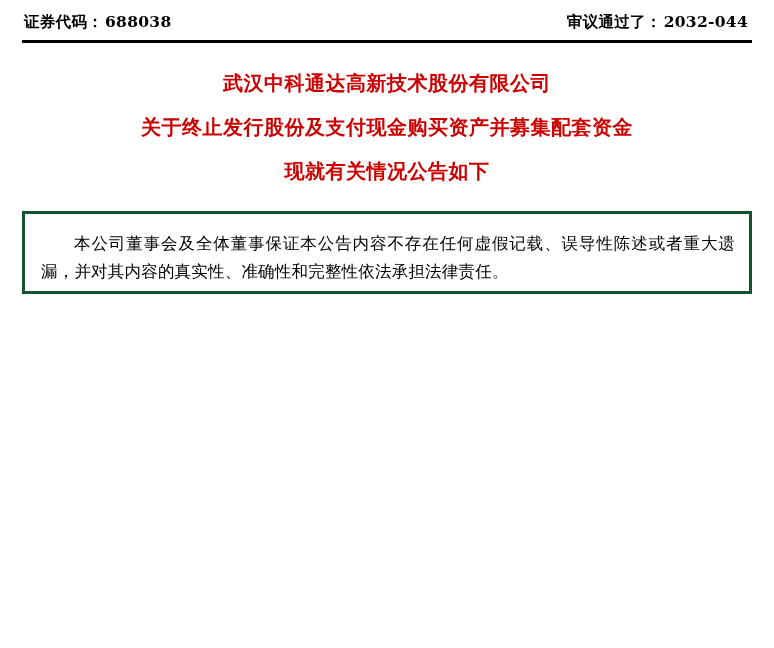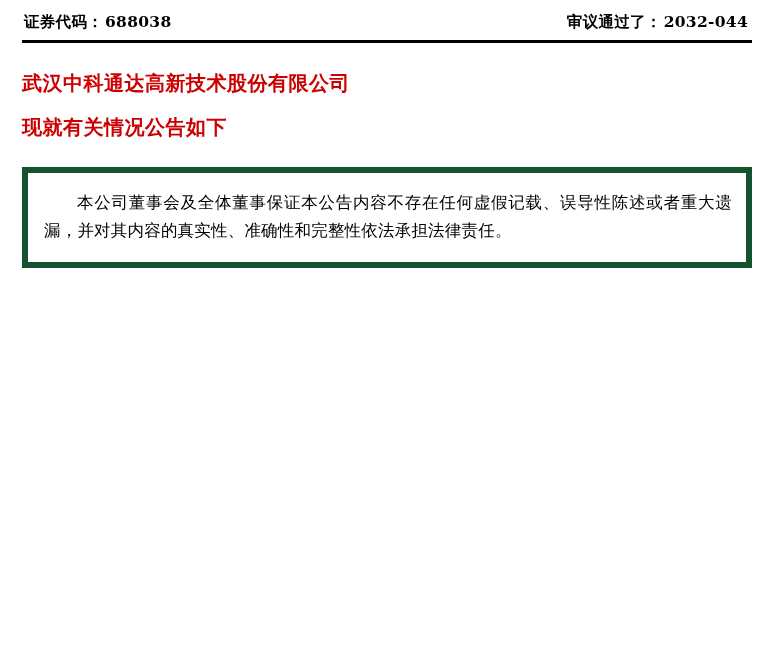--- a/index.html
+++ b/index.html
@@ -40,37 +40,38 @@
   }
   .header-cell .label { margin-right: 2px; }
   .header-rule {
     height: 2.5px;
     background: #000000;
     margin-top: 7px;
   }
 
   
   .title-block {
+    text-align: center;
     color: #cc0000;
     font-weight: bold;
     font-size: 20px;
     line-height: 1.0;
     margin-top: 30px;
   }
   .title-line {
     margin: 0 0 24px 0;
     letter-spacing: 0.5px;
   }
   .title-line:last-child { margin-bottom: 0; }
 
   
   .notice-box {
     margin-top: 30px;
-    border: 6px solid #14532d;
-    padding: 16px 14px 16px 16px;
+    border: 3px solid #14532d;
+    padding: 16px 14px 4px 16px;
     font-size: 16.5px;
     line-height: 1.75;
     text-align: justify;
     letter-spacing: 0.2px;
   }
   .notice-box p {
     margin: 0;
     text-indent: 2em;
   }
 
@@ -98,20 +99,21 @@
     </div>
     <div class="header-cell">
       <span class="label">审议通过了：</span><span class="value">2032-044</span>
     </div>
   </div>
 
   <div class="header-rule"></div>
 
   <div class="title-block">
     <div class="title-line">武汉中科通达高新技术股份有限公司</div>
+    <div class="title-line">关于终止发行股份及支付现金购买资产并募集配套资金</div>
     <div class="title-line">现就有关情况公告如下</div>
   </div>
 
   <div class="notice-box">
     <p>本公司董事会及全体董事保证本公告内容不存在任何虚假记载、误导性陈述或者重大遗漏，并对其内容的真实性、准确性和完整性依法承担法律责任。</p>
   </div>
 
 
 </div>
 

